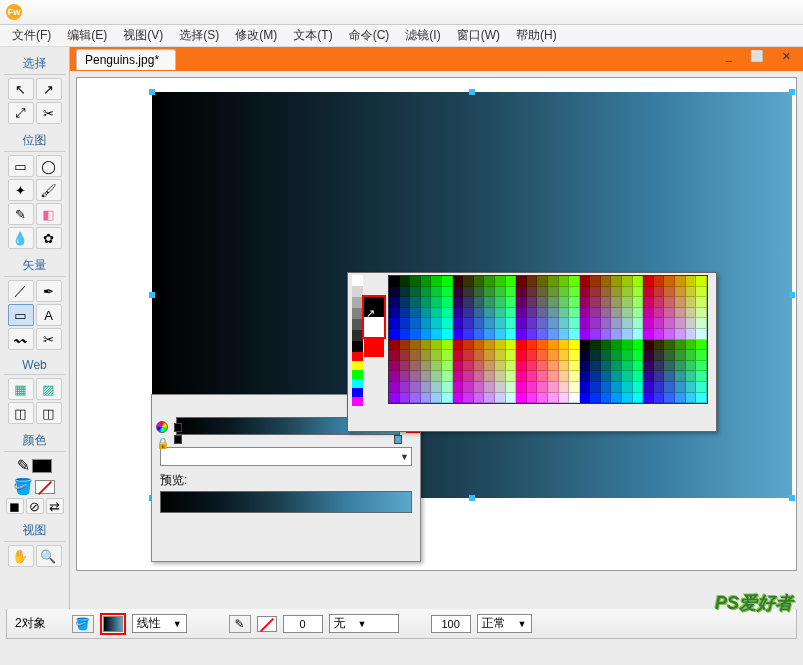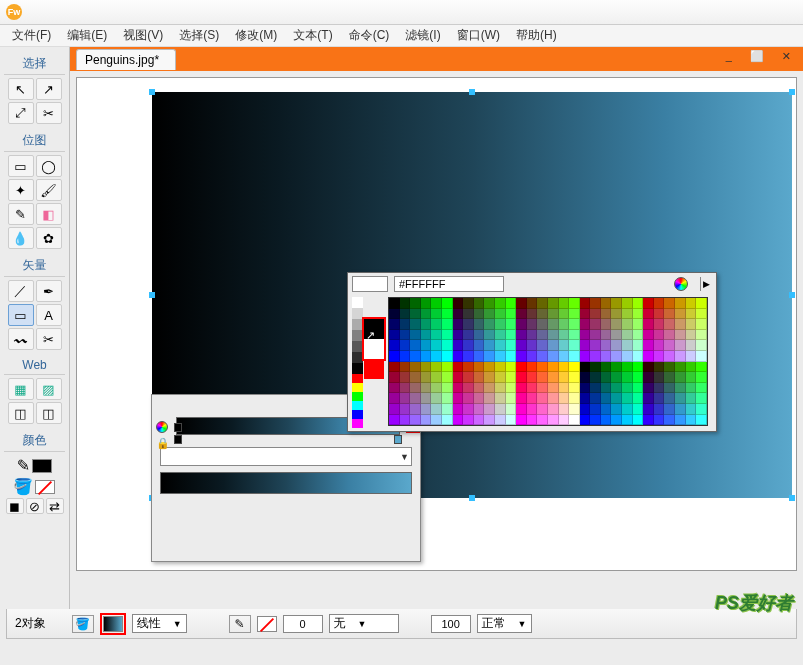--- a/index.html
+++ b/index.html
@@ -185,20 +185,27 @@
             <span>🪣</span>
             <div class="sw strike" style="background:#fff;"></div>
           </div>
         <div class="swline">
             <div class="tbtn" style="width:18px;height:16px;">◼</div>
             <div class="tbtn" style="width:18px;height:16px;">⊘</div>
             <div class="tbtn" style="width:18px;height:16px;">⇄</div>
           </div>
       </div>
     </div>
+    <div class="toolgrp">
+      <div class="lbl">视图</div>
+      <div class="toolrow">
+          <div class="tbtn">✋</div>
+          <div class="tbtn">🔍</div>
+        </div>
+    </div>
   </div>
 
   <div class="docarea">
     <div class="doctab">
       <div class="tab"><span>Penguins.jpg*</span></div>
       <div class="wcontrols">_ &nbsp;⬜&nbsp; ✕</div>
     </div>
     <div class="canvas">
       <div class="gradrect"></div>
       <div class="selhandle h-tl"></div>
@@ -224,32 +231,25 @@
   <div style="position:absolute; left:4px; top:42px; font-size:11px;">🔒</div>
   <div class="gradbar"></div>
   <div class="gradstops">
     <div class="stopmark" style="left:-2px;"></div>
     <div class="stopmark" style="right:-2px; background:#fff;"></div>
     <div class="stop" style="left:-2px; background:#000;"></div>
     <div class="stop" style="right:-2px; background:#5aa8cc;"></div>
   </div>
   <div class="redbox1"></div>
   <div class="combo"></div>
+  <div class="lblrow">预览:</div>
   <div class="prevbar"></div>
 </div>
 
 <div class="colorpopup">
-  <div class="cptop">
-    <div class="cpsw"></div>
-    <div class="cphex">
-        <span>#FFFFFF</span>
-      </div>
-    <div class="cpwheel"></div>
-    <div class="cpmenu">▶</div>
-  </div>
   <div class="cpbody">
     <div style="position:relative; width:34px;">
       <div class="grays" id="grays-col">
           <div class="gc" style="background: rgb(255, 255, 255); width: 11px; height: 11px;"></div>
           <div class="gc" style="background: rgb(213, 213, 213); width: 11px; height: 11px;"></div>
           <div class="gc" style="background: rgb(171, 171, 171); width: 11px; height: 11px;"></div>
           <div class="gc" style="background: rgb(129, 129, 129); width: 11px; height: 11px;"></div>
           <div class="gc" style="background: rgb(87, 87, 87); width: 11px; height: 11px;"></div>
           <div class="gc" style="background: rgb(45, 45, 45); width: 11px; height: 11px;"></div>
           <div class="gc" style="background: rgb(3, 3, 3); width: 11px; height: 11px;"></div>

